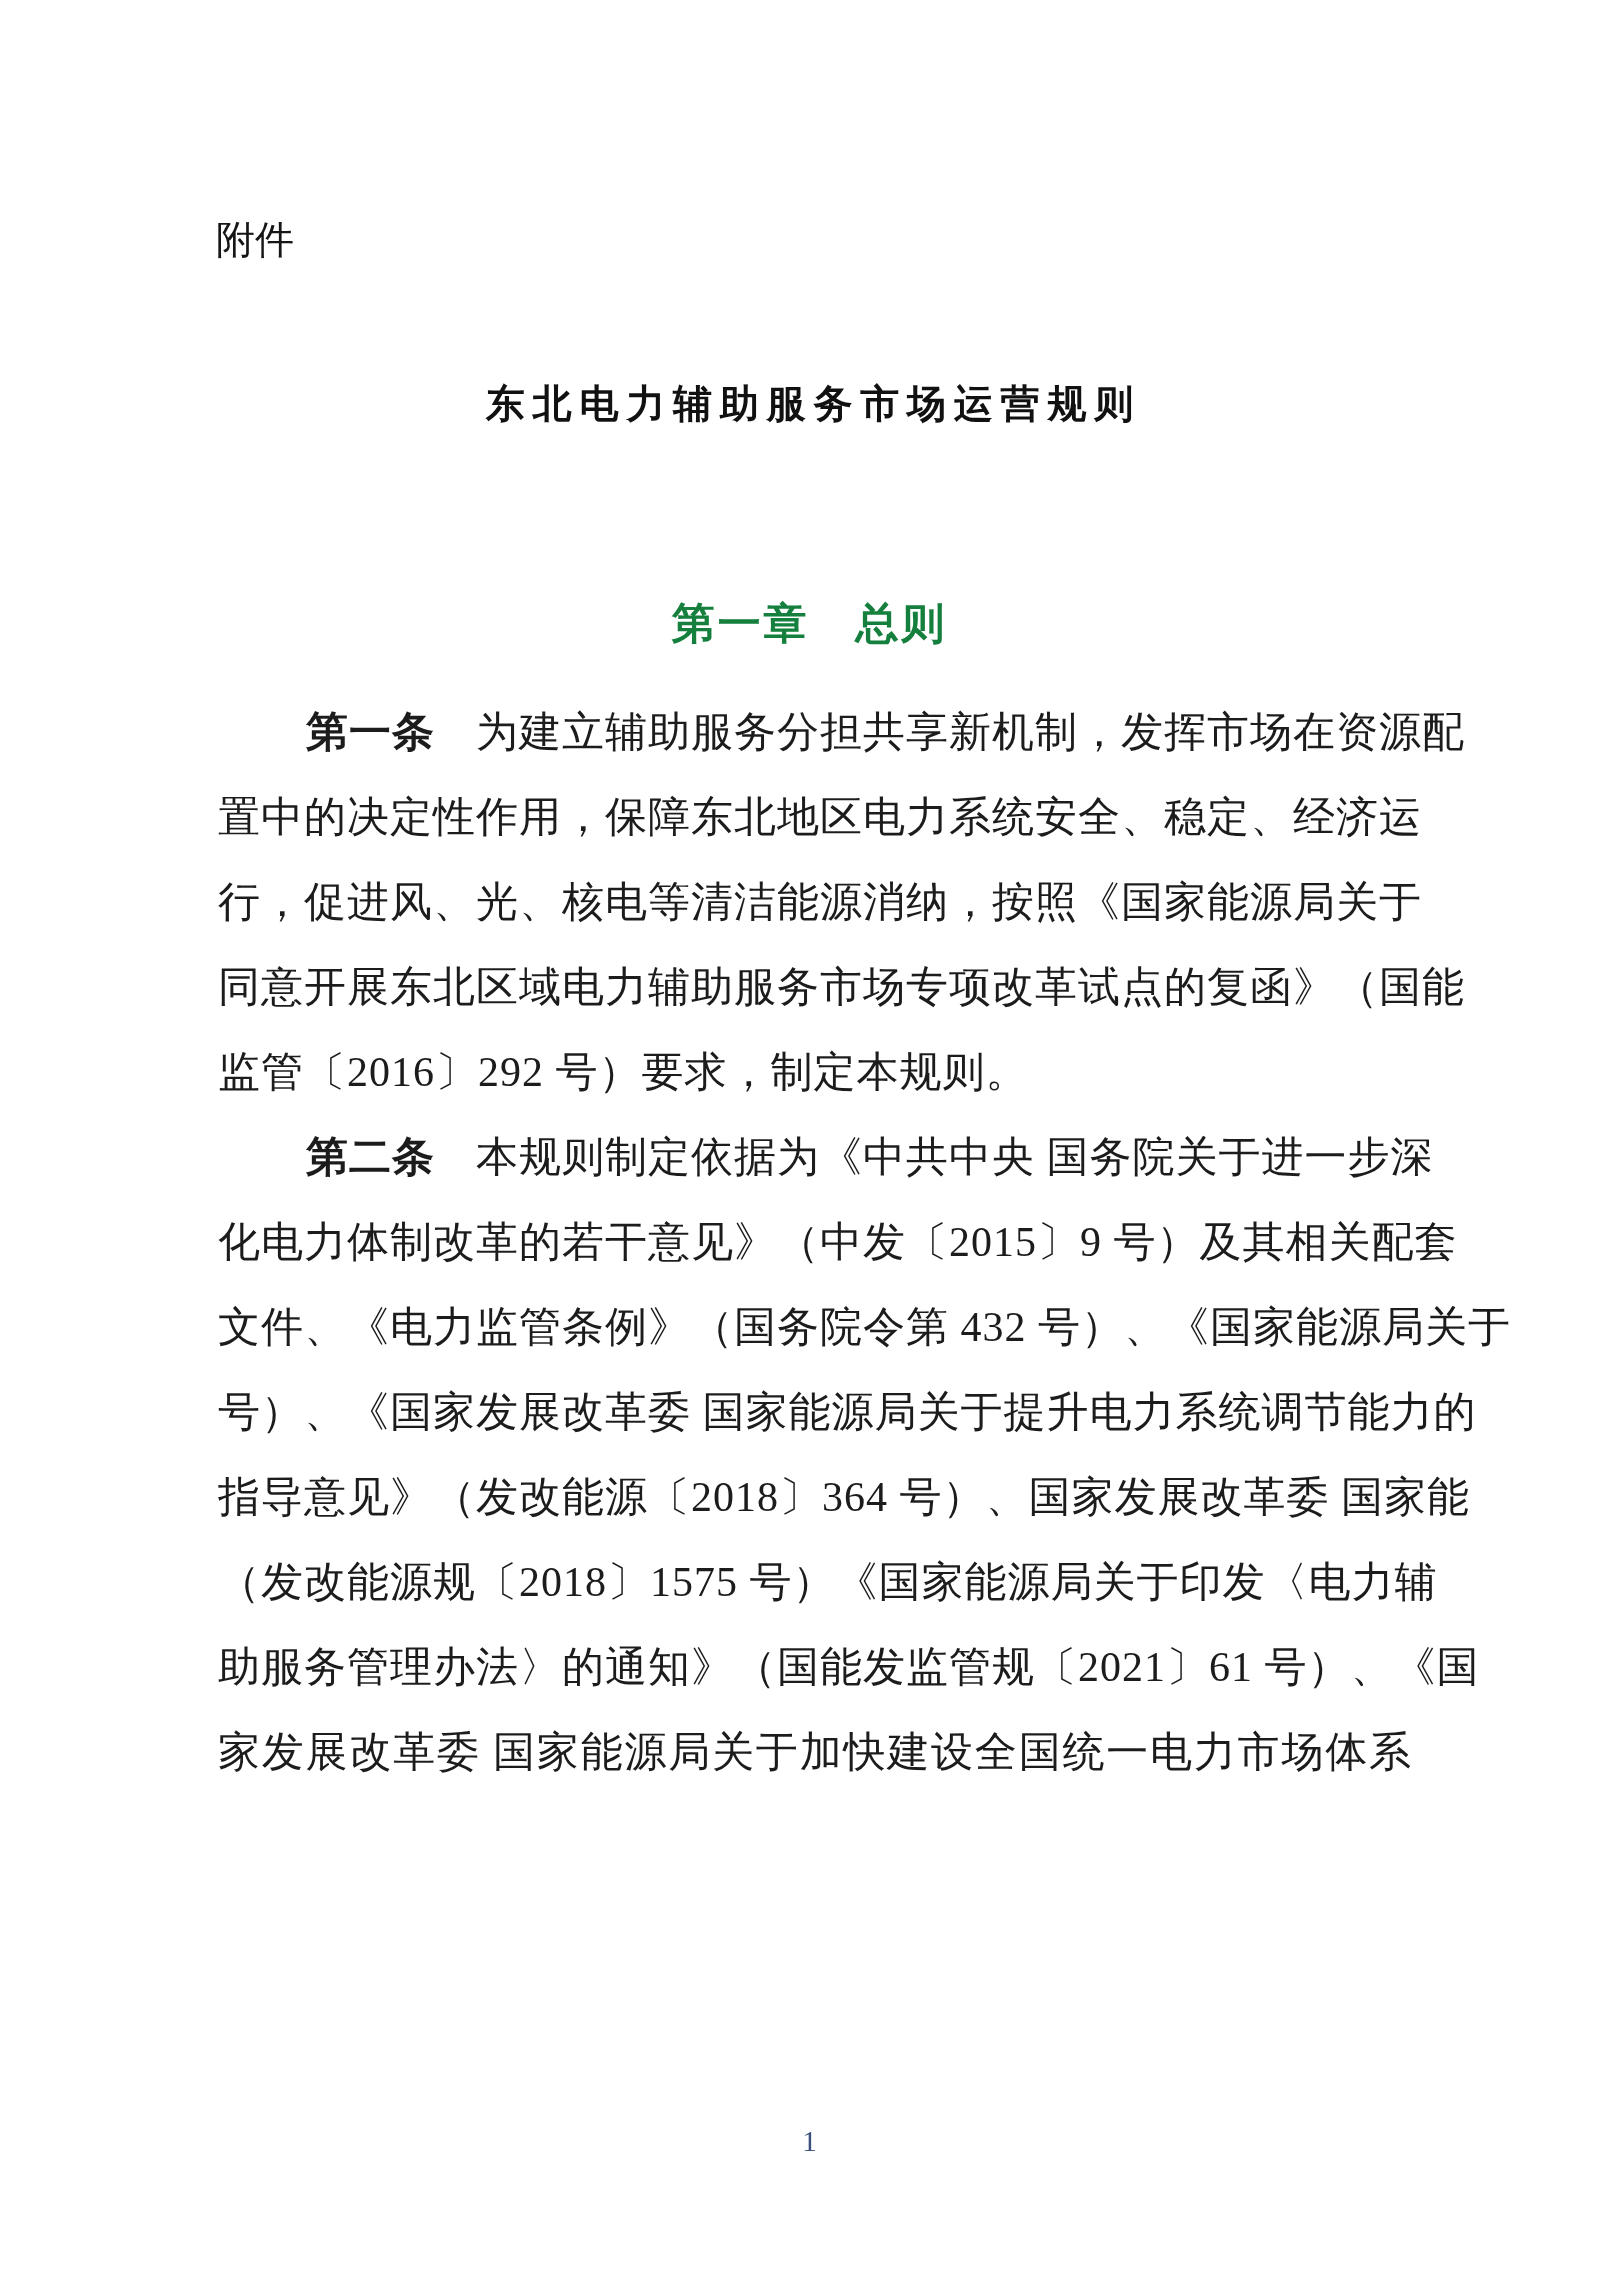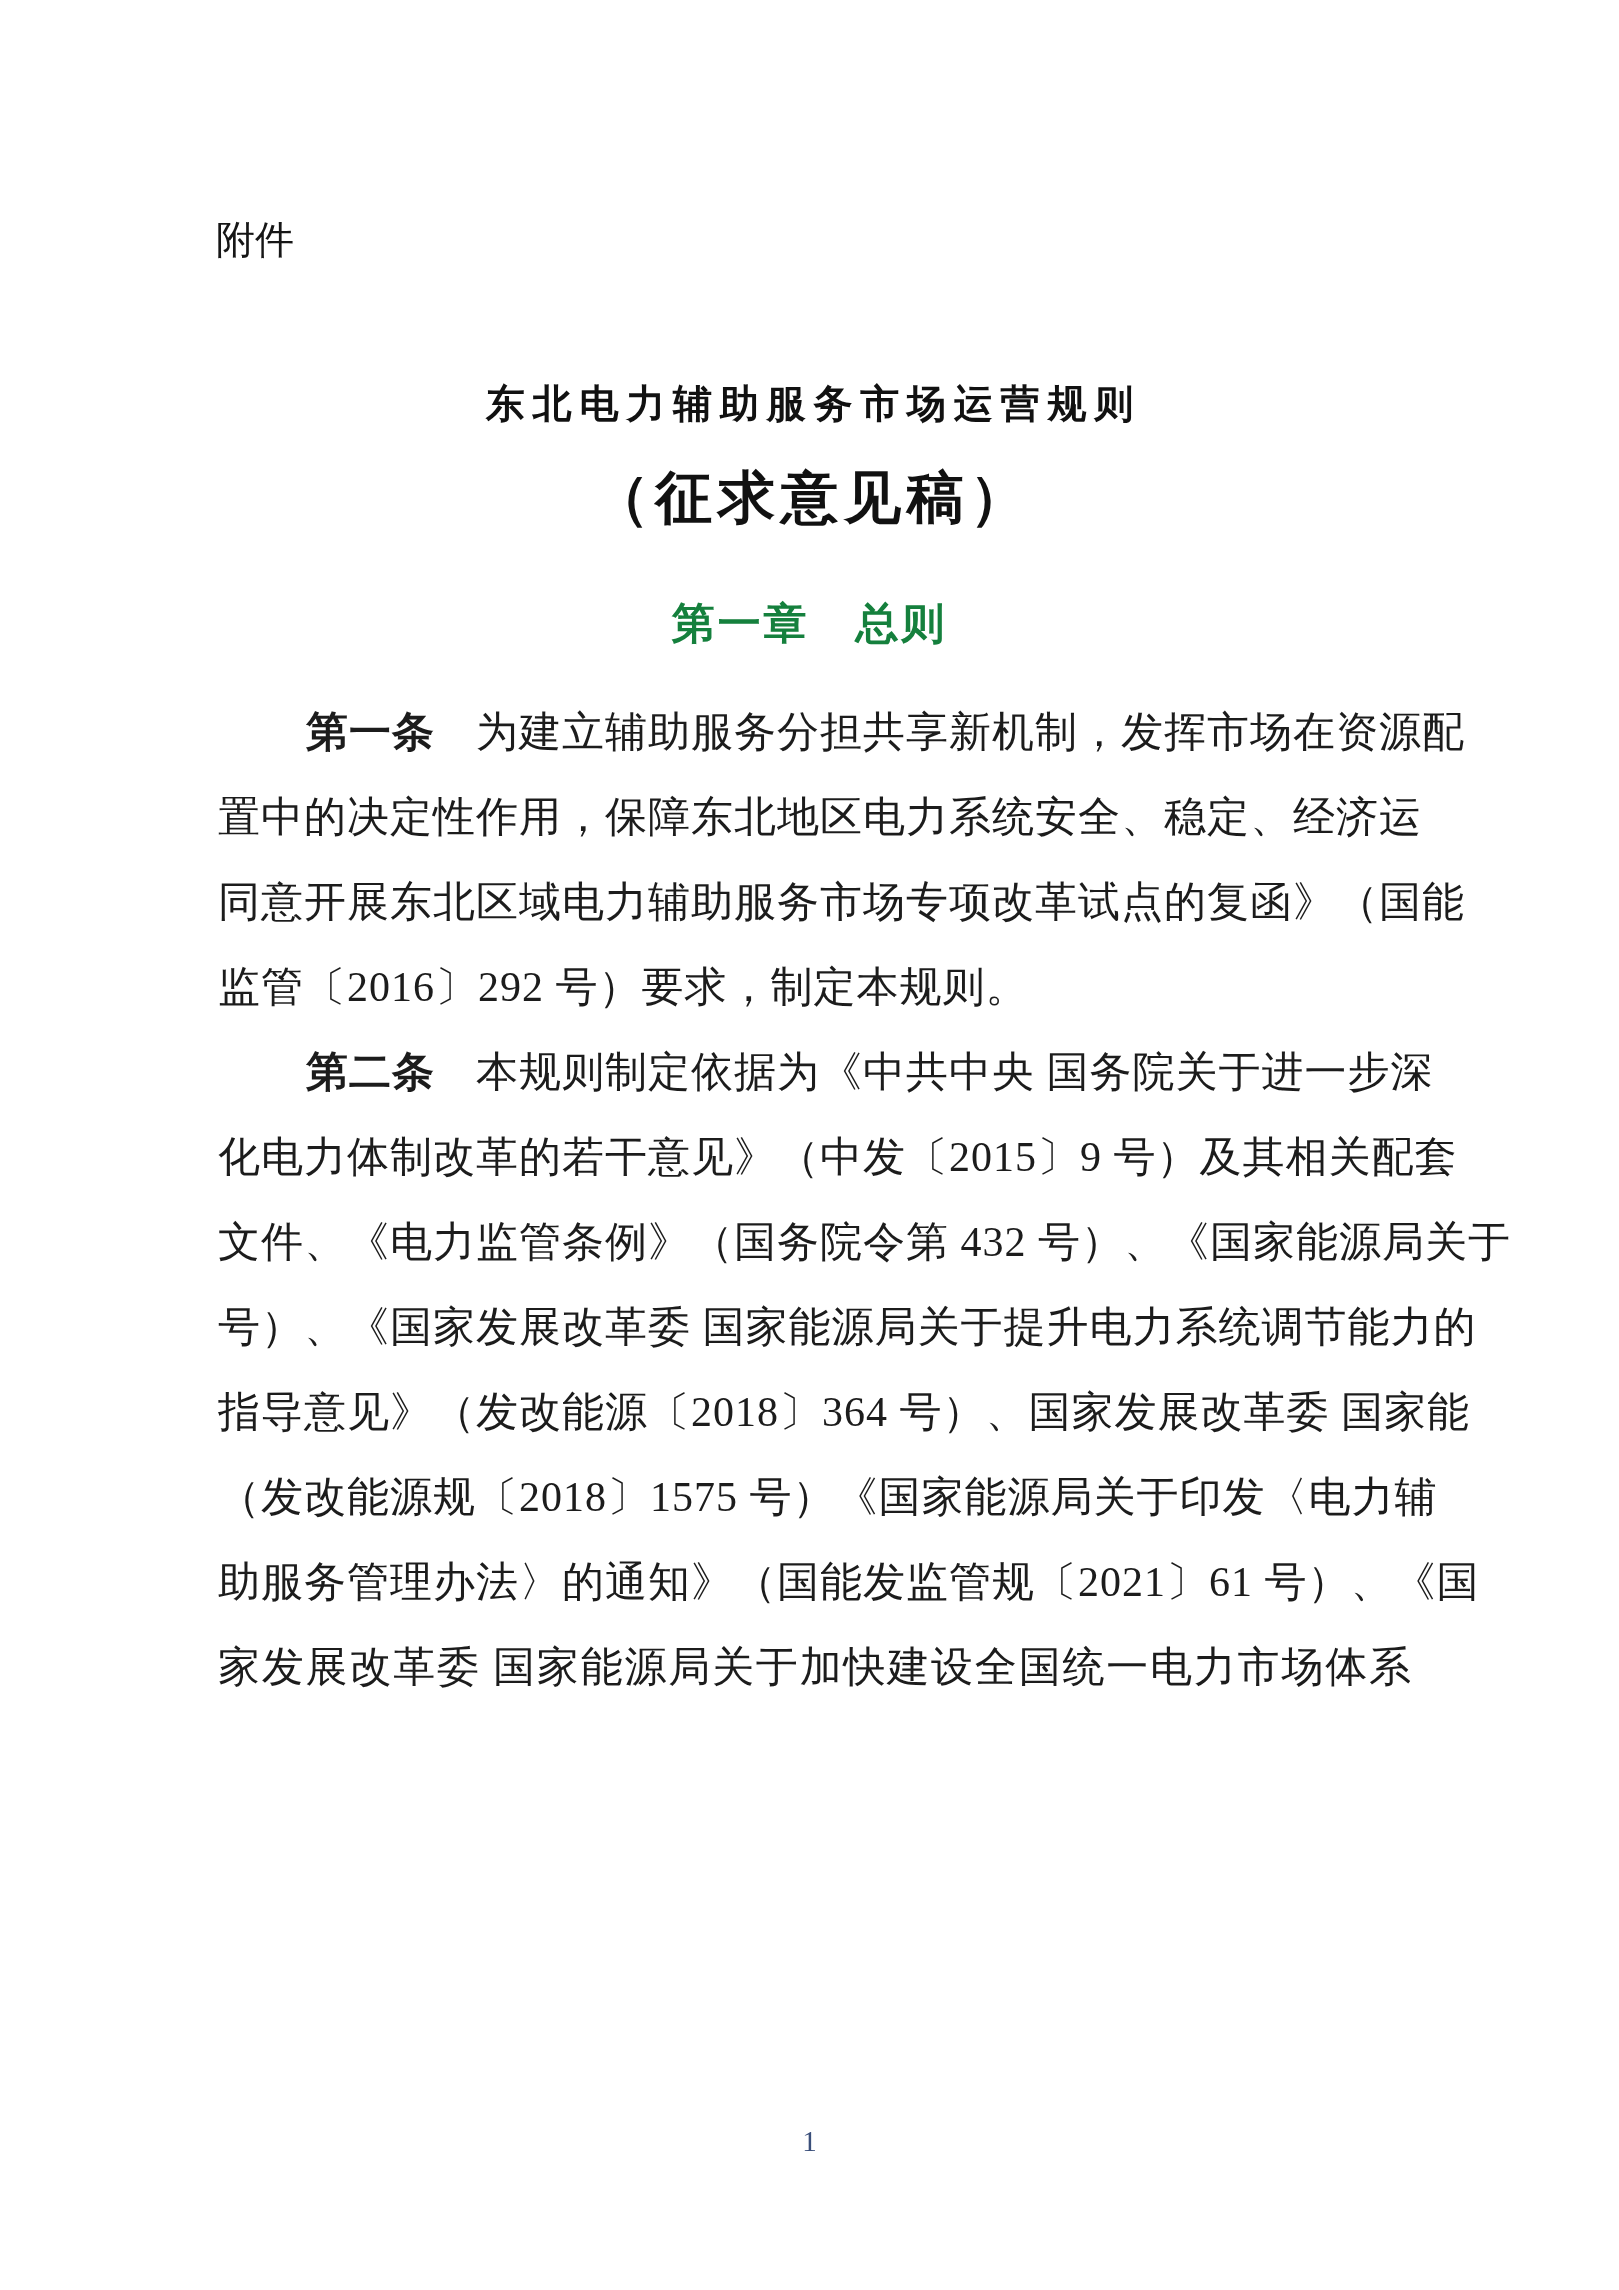--- a/index.html
+++ b/index.html
@@ -101,27 +101,27 @@
   }
 </style>
 </head>
 <body>
 
 <div class="page">
 
   <div class="attachment">附件</div>
 
   <div class="title-line1">东北电力辅助服务市场运营规则</div>
-  <div class="title-line2">（征求意见稿）</div>
 
   <div class="chapter">第一章　总则</div>
 
   <div class="content">
     <div class="line first"><span class="term">第一条</span><span>为建立辅助服务分担共享新机制，发挥市场在资源配</span></div>
     <div class="line"><span>置中的决定性作用，保障东北地区电力系统安全、稳定、经济运</span></div>
+    <div class="line"><span>行，促进风、光、核电等清洁能源消纳，按照《国家能源局关于</span></div>
     <div class="line"><span>同意开展东北区域电力辅助服务市场专项改革试点的复函》（国能</span></div>
     <div class="line end"><span>监管〔2016〕292 号）要求，制定本规则。</span></div>
     <div class="line first"><span class="term">第二条</span><span>本规则制定依据为《中共中央 国务院关于进一步深</span></div>
     <div class="line"><span>化电力体制改革的若干意见》（中发〔2015〕9 号）及其相关配套</span></div>
     <div class="line"><span>文件、《电力监管条例》（国务院令第 432 号）、《国家能源局关于</span></div>
     <div class="line"><span>号）、《国家发展改革委 国家能源局关于提升电力系统调节能力的</span></div>
     <div class="line"><span>指导意见》（发改能源〔2018〕364 号）、国家发展改革委 国家能</span></div>
     <div class="line"><span>（发改能源规〔2018〕1575 号）《国家能源局关于印发〈电力辅</span></div>
     <div class="line"><span>助服务管理办法〉的通知》（国能发监管规〔2021〕61 号）、《国</span></div>
     <div class="line"><span>家发展改革委 国家能源局关于加快建设全国统一电力市场体系</span></div>

